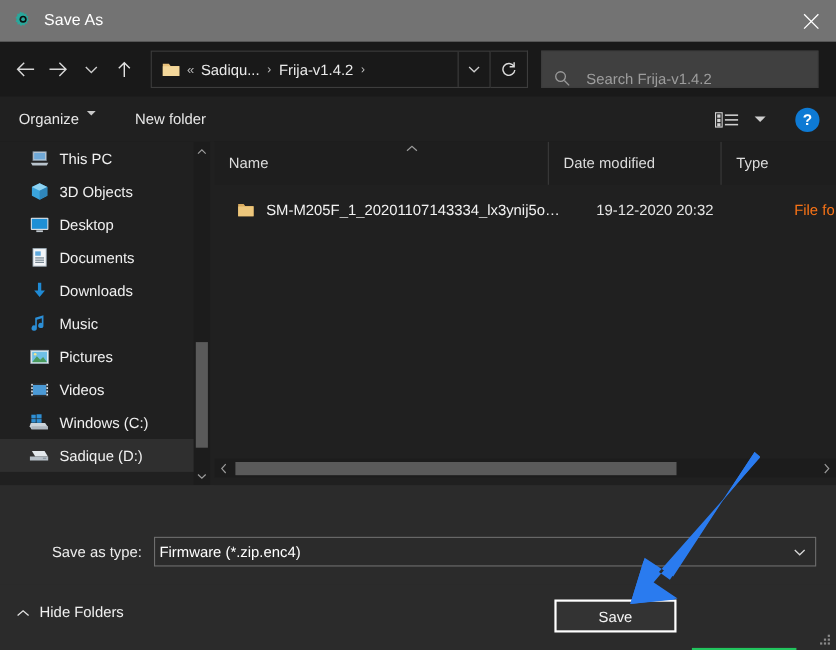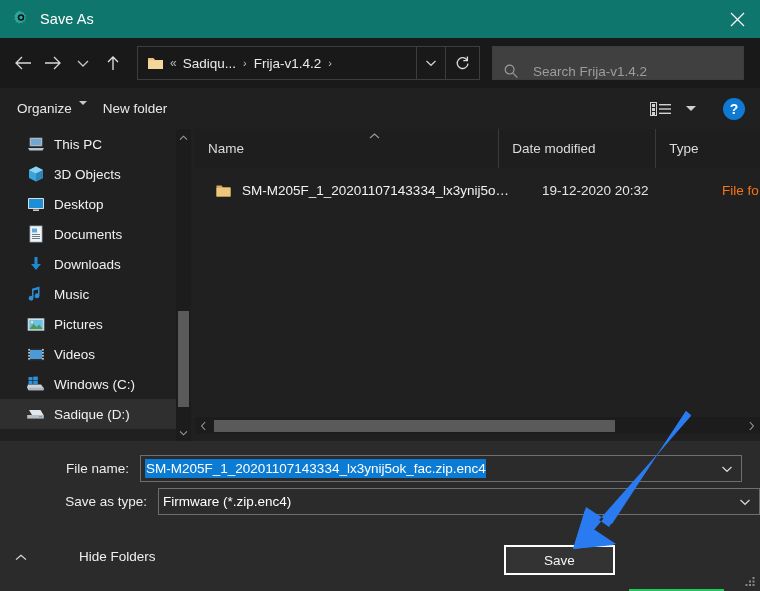--- a/index.html
+++ b/index.html
@@ -18,21 +18,21 @@
     background: #2b2b2b;
     overflow: hidden;
     color: #e6e6e6;
   }
 
   
   .titlebar {
     position: absolute;
     left: 0; top: 0;
     width: 760px; height: 38px;
-    background: #0f766e;
+    background: #737373;
     display: flex;
     align-items: center;
   }
   .titlebar-icon {
     width: 18px; height: 18px;
     margin-left: 12px;
     flex: 0 0 auto;
     display: block;
   }
   .titlebar-text {
@@ -156,21 +156,21 @@
     align-items: flex-start;
   }
   .tb-organize { margin-left: 17px; }
   .tb-caret {
     margin-left: 7px;
     width: 0; height: 0;
     border-left: 4px solid transparent;
     border-right: 4px solid transparent;
     border-top: 4px solid #c9c9c9;
   }
-  .tb-newfolder { margin-left: 16px; }
+  .tb-newfolder { margin-left: 36px; }
   .tb-right {
     position: absolute;
     right: 0; top: 0;
     height: 41px;
     display: flex;
     align-items: center;
   }
   .viewicon { width: 22px; height: 16px; }
   .view-caret {
     margin-left: 14px;
@@ -346,21 +346,21 @@
     background: #2b2b2b;
   }
   .formrow {
     position: absolute;
     left: 0;
     width: 760px; height: 27px;
     display: flex;
     align-items: center;
   }
   .row-filename { top: 14px; }
-  .row-savetype { top: 47px; justify-content: flex-end; }
+  .row-savetype { top: 47px; }
   .form-label {
     width: 140px;
     text-align: right;
     font-size: 13.5px;
     color: #ededed;
     padding-right: 11px;
     box-sizing: border-box;
   }
   .combo {
     width: 602px; height: 27px;
@@ -397,21 +397,20 @@
     width: 760px; height: 60px;
     background: #2b2b2b;
   }
   .hidefolders {
     position: absolute;
     left: 15px; top: 18px;
     display: flex;
     align-items: center;
     font-size: 13.5px;
     color: #f0f0f0;
-    gap: 43px;
   }
   .hf-chev {
     margin-right: 9px;
     color: #e2e2e2;
     font-size: 12px;
     line-height: 1;
   }
   .btn {
     position: absolute;
     top: 14px;
@@ -721,31 +720,20 @@
     <div class="hs-thumb"></div>
     <div class="hs-arrow right">
       <svg width="7" height="10" viewBox="0 0 7 10">
         <path d="M1.8 1 L5.4 5 L1.8 9" stroke="#9a9a9a" stroke-width="1.1" fill="none"></path>
       </svg>
     </div>
   </div>
 
   <div class="formarea">
 
-    <div class="formrow row-filename">
-      <div class="form-label">File name:</div>
-      <div class="combo">
-        <span class="combo-value selected">SM-M205F_1_20201107143334_lx3ynij5ok_fac.zip.enc4</span>
-        <div class="combo-caret">
-          <svg width="12" height="8" viewBox="0 0 12 8">
-            <path d="M1.5 2 L6 6.3 L10.5 2" stroke="#d6d6d6" stroke-width="1.2" fill="none"></path>
-          </svg>
-        </div>
-      </div>
-    </div>
 
     <div class="formrow row-savetype">
       <div class="form-label">Save as type:</div>
       <div class="combo">
         <span class="combo-value">Firmware (*.zip.enc4)</span>
         <div class="combo-caret">
           <svg width="12" height="8" viewBox="0 0 12 8">
             <path d="M1.5 2 L6 6.3 L10.5 2" stroke="#d6d6d6" stroke-width="1.2" fill="none"></path>
           </svg>
         </div>

